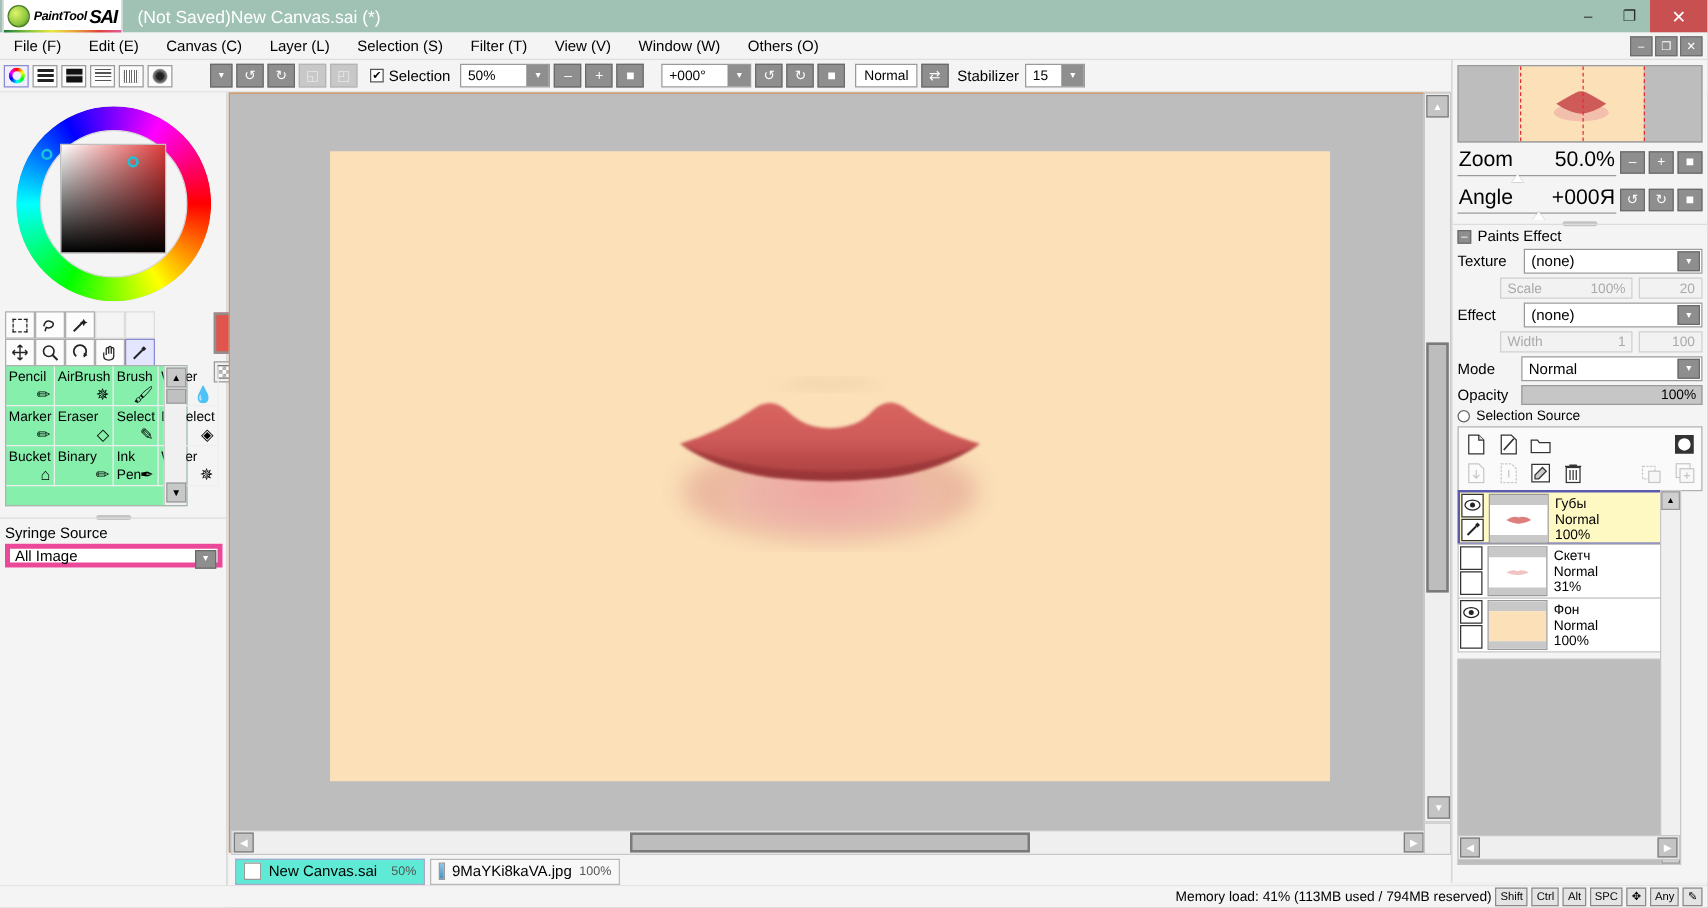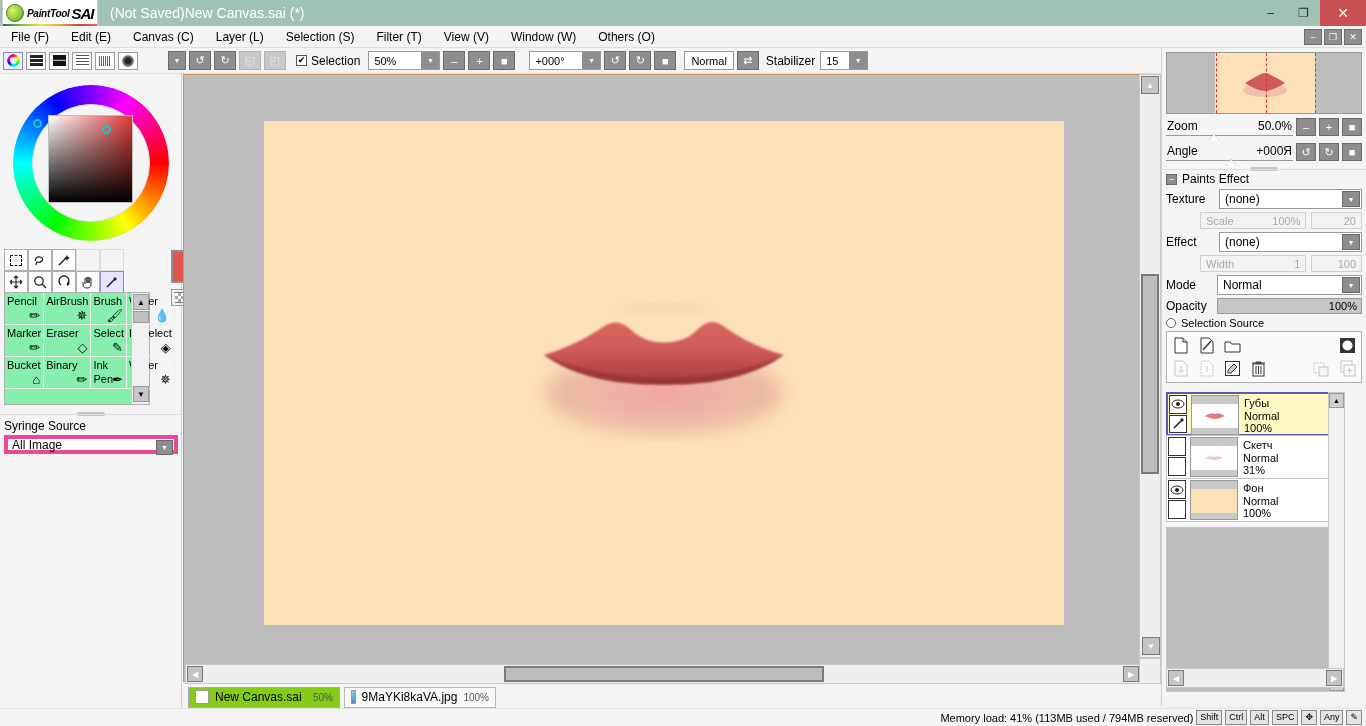--- a/index.html
+++ b/index.html
@@ -122,36 +122,36 @@
   .hscroll { position:absolute; left:185px; top:664px; width:956px; height:20px; background:#efefef;
      border:1px solid #c8c8c8;}
   .sb-btn { background:#c4c4c4; border:1px solid #7a7a7a; display:flex;align-items:center;justify-content:center;
      font-size:8px; color:#fff;}
   .sb-thumb { background:#bdbdbd; border:2px solid #7a7a7a; }
   .corner-box { position:absolute; left:1139px; top:658px; width:22px;height:26px; background:#efefef;border:1px solid #c8c8c8;}
 
   
   .doctabs { position:absolute; left:183px; top:684px; width:977px; height:26px; background:#f4f4f4;
      display:flex; align-items:center; gap:4px; padding-left:5px;}
-  .dtab { height:21px; border:1px solid #a8a8d0; background:#84cc16; display:flex;align-items:center;
+  .dtab { height:21px; border:1px solid #a8a8d0; background:#5eead4; display:flex;align-items:center;
      padding:0 6px; font-size:12px; gap:6px;}
   .dtab.inactive { background:#f8f8f8; border-color:#b8b8b8;}
   .dtab .pct { color:#555; font-size:10px;}
   .dtab .ico { width:14px;height:14px;border:1px solid #999;background:#fff;}
   .dtab .ico.img { background:linear-gradient(#8fc8e8,#4a8fc0); }
 
   
   .rightpanel { position:absolute; left:1161px; top:48px; width:205px; height:658px;
      background:#f4f4f4; border-left:1px solid #d0d0d0;}
   .nav-prev { position:relative; margin:4px; height:62px; border:1px solid #9a9a9a; background:#bdbdbd; overflow:hidden;}
   .np-canvas { position:absolute; left:48px; top:0; width:100px; height:60px; background:#fbe0b8;}
   .np-dash { position:absolute; top:0; bottom:0; width:0; border-left:1px dashed #e03030;}
   .slider-row { display:flex; align-items:center; margin:0 4px; gap:3px;}
   .sl-wrap { flex:1; position:relative;}
-  .sl-head { display:flex; justify-content:space-between; font-size:12px; padding:0 1px;}
+  .sl-head { display:flex; justify-content:space-between; font-size:17px; padding:0 1px;}
   .sl-track { height:1px; background:#9a9a9a; margin-top:2px; position:relative;}
   .sl-knob { position:absolute; top:-1px; width:0;height:0; border-left:5px solid transparent;
      border-right:5px solid transparent; border-bottom:7px solid #fff; filter:drop-shadow(0 0 0.5px #666);}
   .sq-btn { width:20px;height:18px;background:#8e8e8e;border:1px solid #6a6a6a;color:#fff;
      display:flex;align-items:center;justify-content:center;font-size:11px;}
   .pe-head { display:flex; align-items:center; gap:5px; margin:2px 0 3px 4px; font-size:12px;}
   .pe-box { width:11px;height:11px;background:#8e8e8e;border:1px solid #6a6a6a;color:#fff;
      display:flex;align-items:center;justify-content:center;font-size:9px;line-height:1;}
   .rrow { display:flex; align-items:center; margin:0 4px 3px 4px; gap:5px;}
   .rlabel { font-size:12px; }

